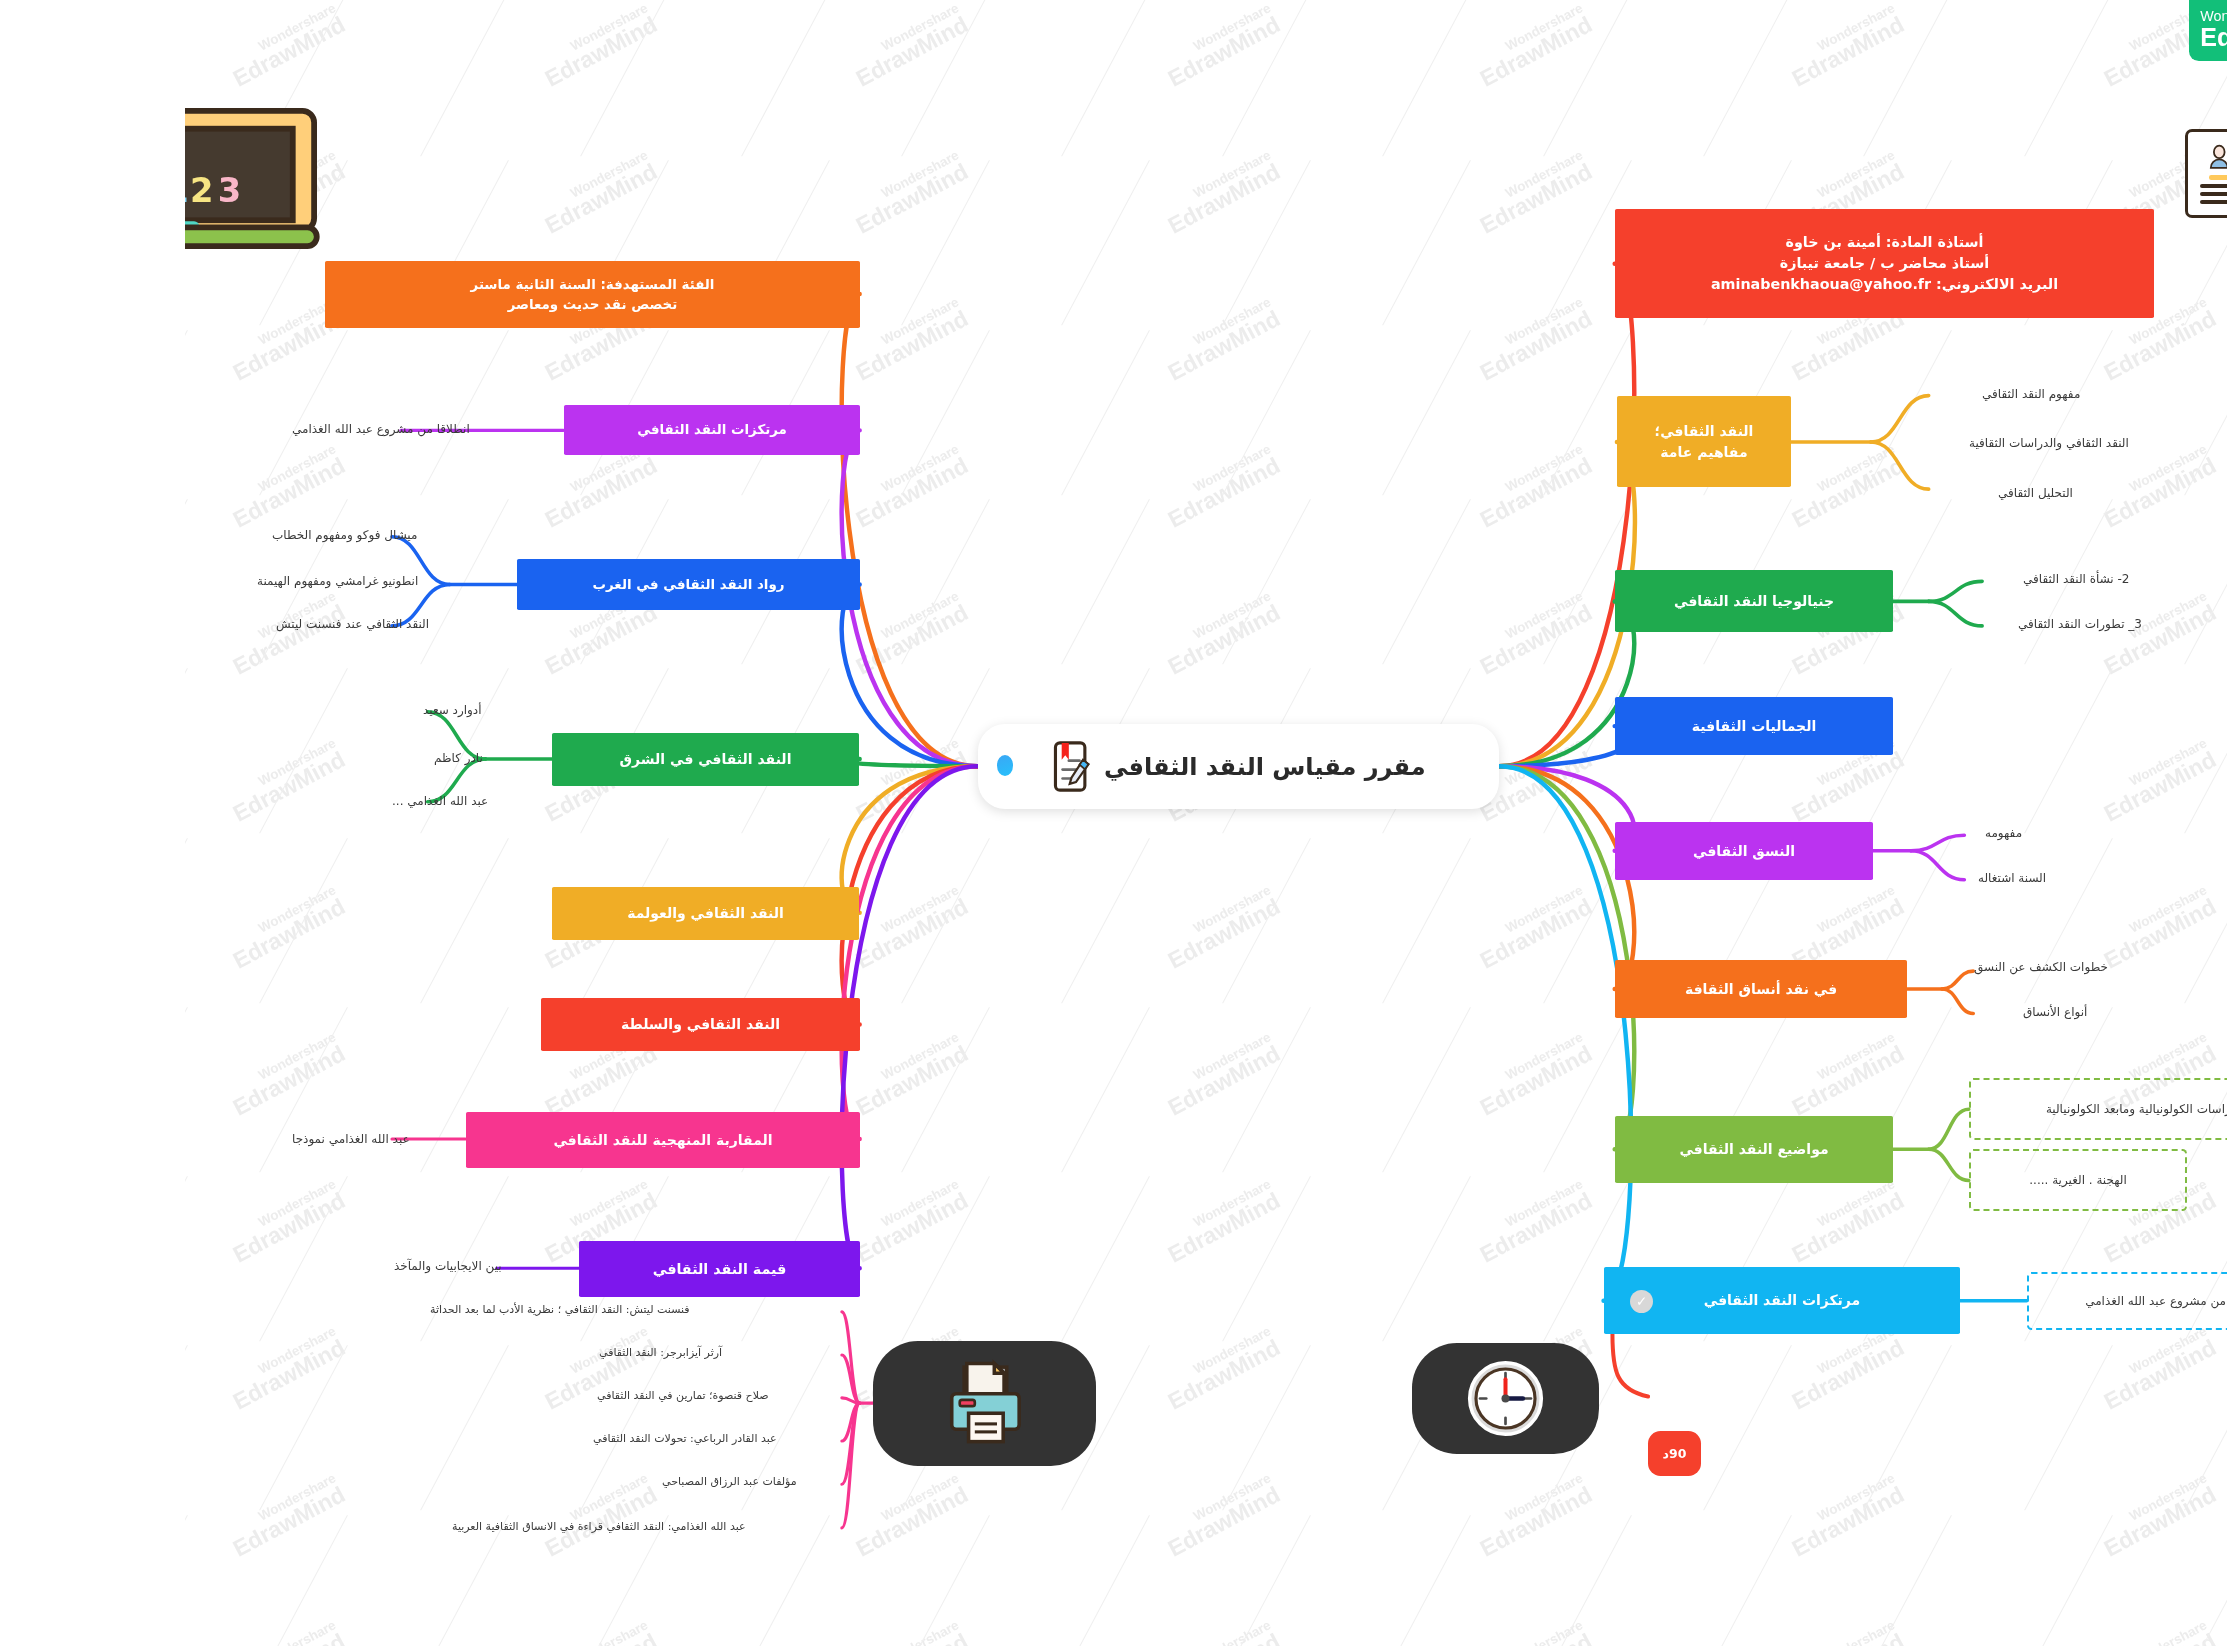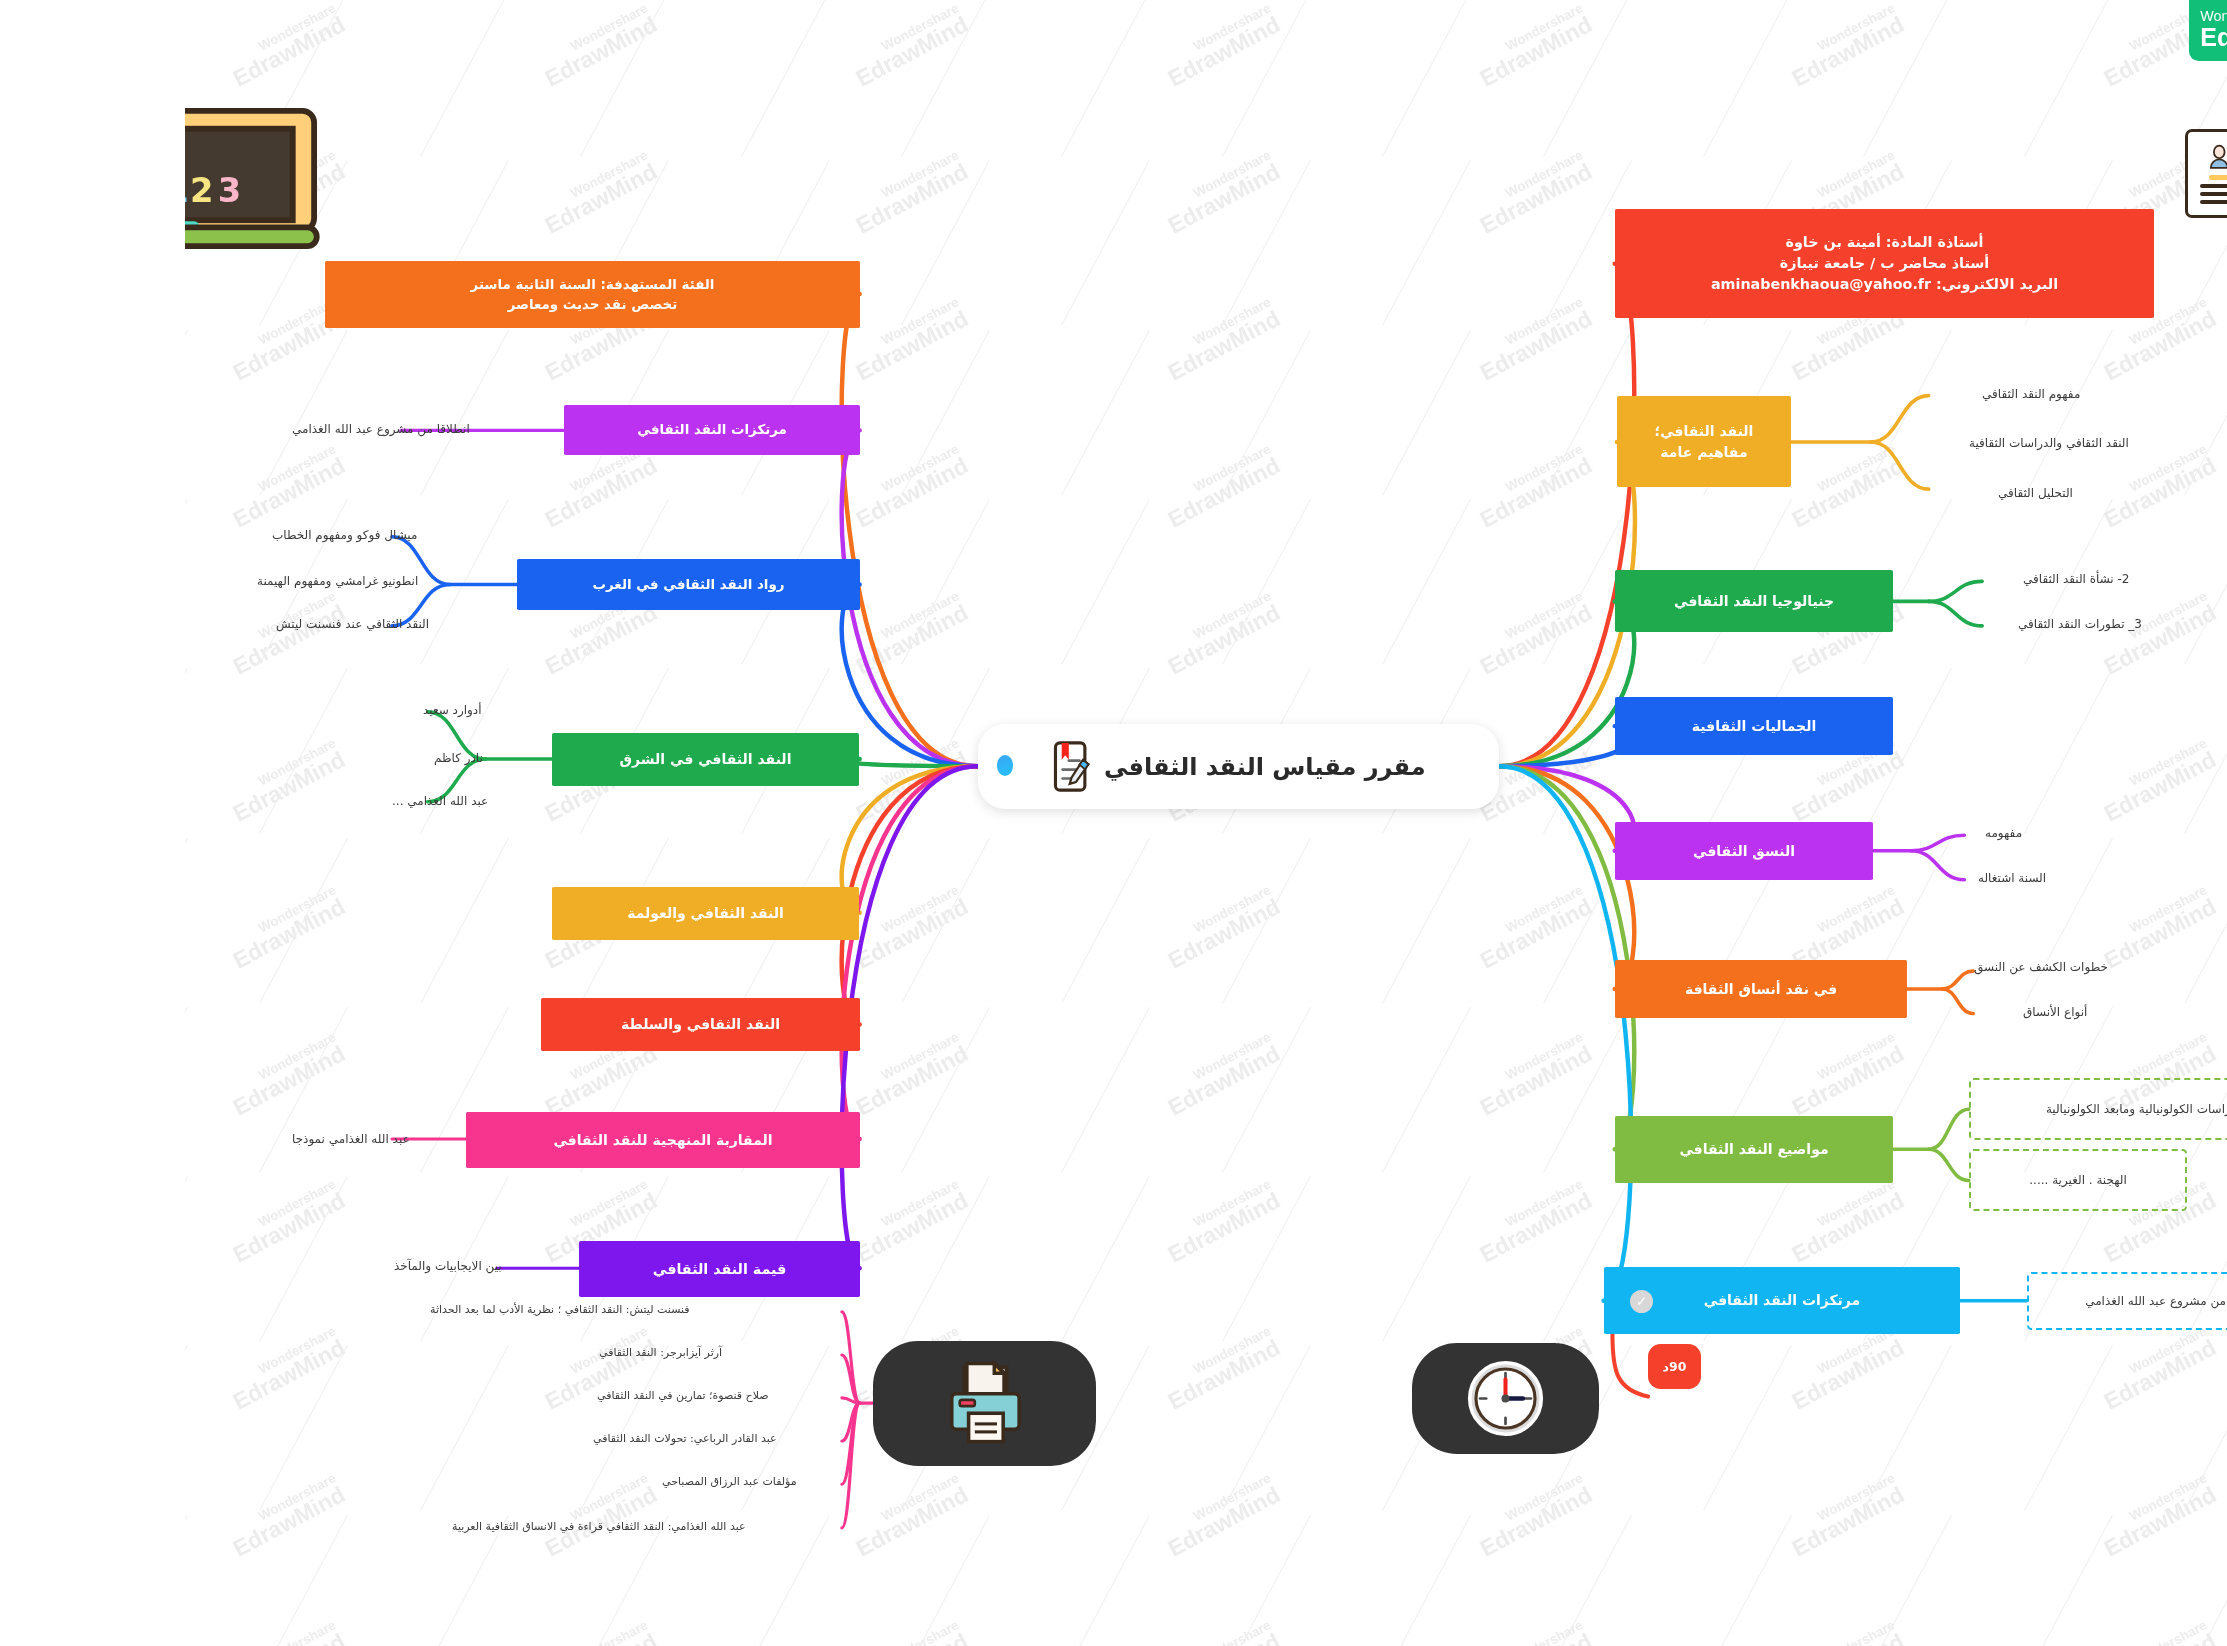--- a/index.html
+++ b/index.html
@@ -780,21 +780,21 @@
         <line x1="95" y1="138" x2="95" y2="152"></line>
         <line x1="38" y1="95" x2="52" y2="95"></line>
         <line x1="138" y1="95" x2="152" y2="95"></line>
       </g>
       <line x1="95" y1="95" x2="95" y2="52" stroke="#f0231c" stroke-width="9" stroke-linecap="round"></line>
       <line x1="95" y1="95" x2="134" y2="95" stroke="#161a43" stroke-width="10" stroke-linecap="round"></line>
       <circle cx="95" cy="95" r="9" fill="#4a4a4a"></circle>
     </svg>
   </div>
 
-  <div class="badge-pill" style="left:1648px; top:1344px; width:53px; height:45px;">90د</div>
+  <div class="badge-pill" style="left:1648px; top:1431px; width:53px; height:45px;">90د</div>
 
   <div class="center-node" style="left:978px; top:724px; width:521px; height:85px;">
     <span class="center-title">مقرر مقياس النقد الثقافي</span>
     <svg width="41" height="53" viewBox="0 0 92 118">
       <rect x="10" y="6" width="66" height="106" rx="10" fill="#ffffff" stroke="#3a2a1c" stroke-width="7"></rect>
       <path d="M24 6 h16 v38 l-8 -10 l-8 10 z" fill="#f5231c"></path>
       <g stroke="#6a6a6a" stroke-width="6" stroke-linecap="round">
         <line x1="40" y1="46" x2="64" y2="46"></line>
         <line x1="26" y1="66" x2="64" y2="66"></line>
         <line x1="26" y1="86" x2="58" y2="86"></line>

